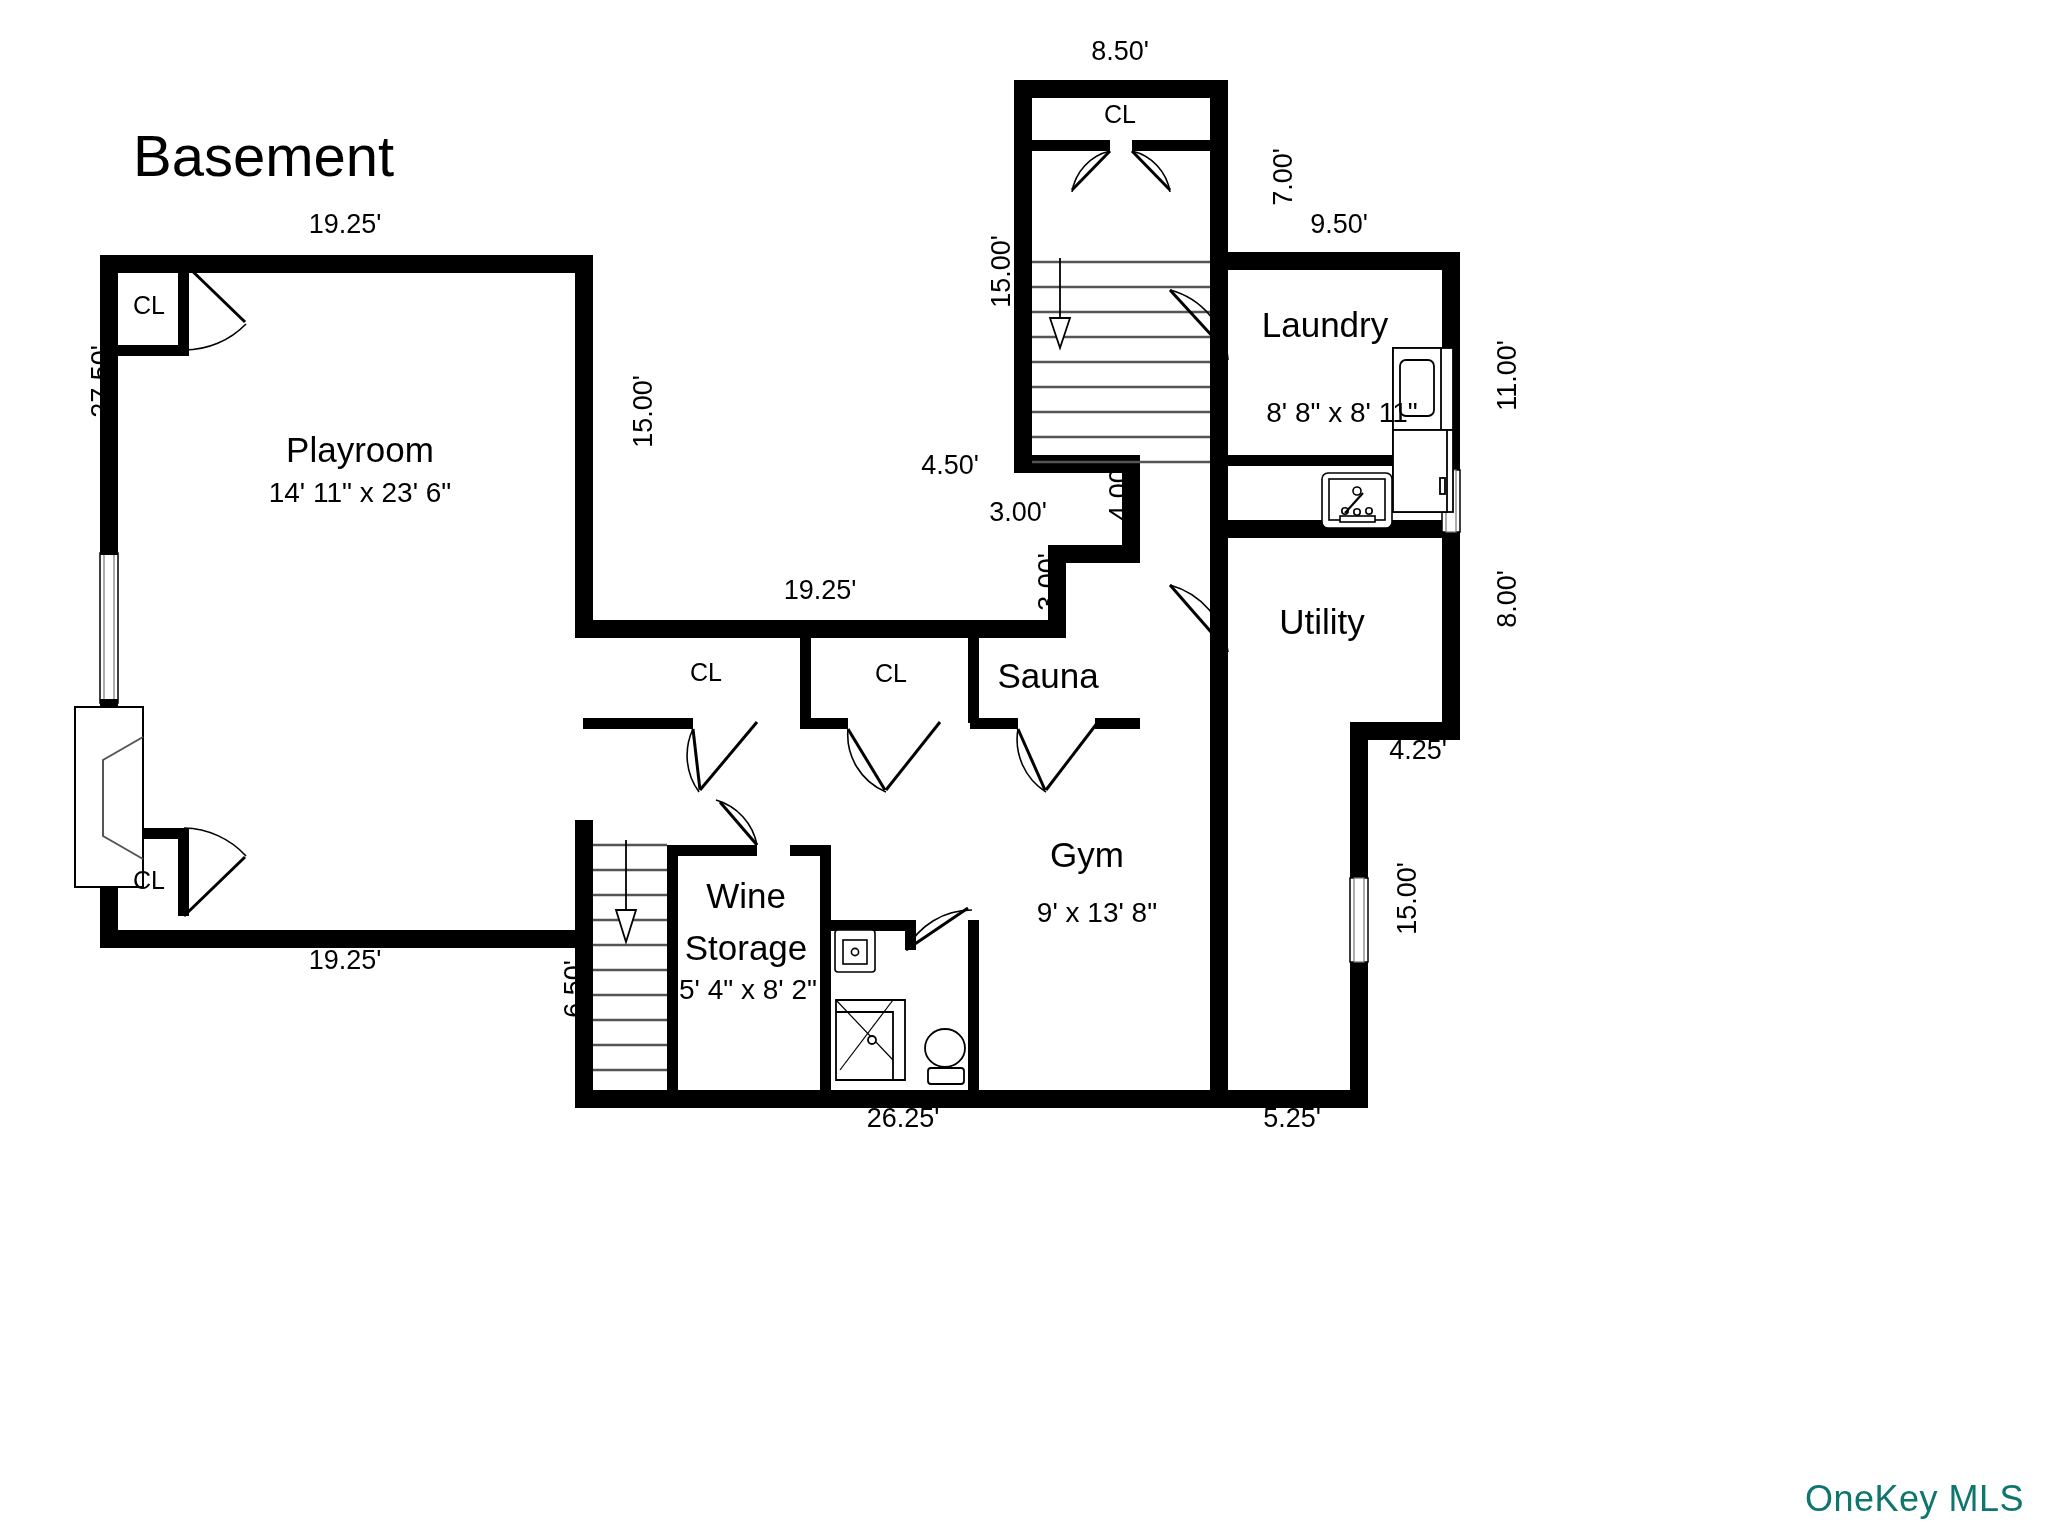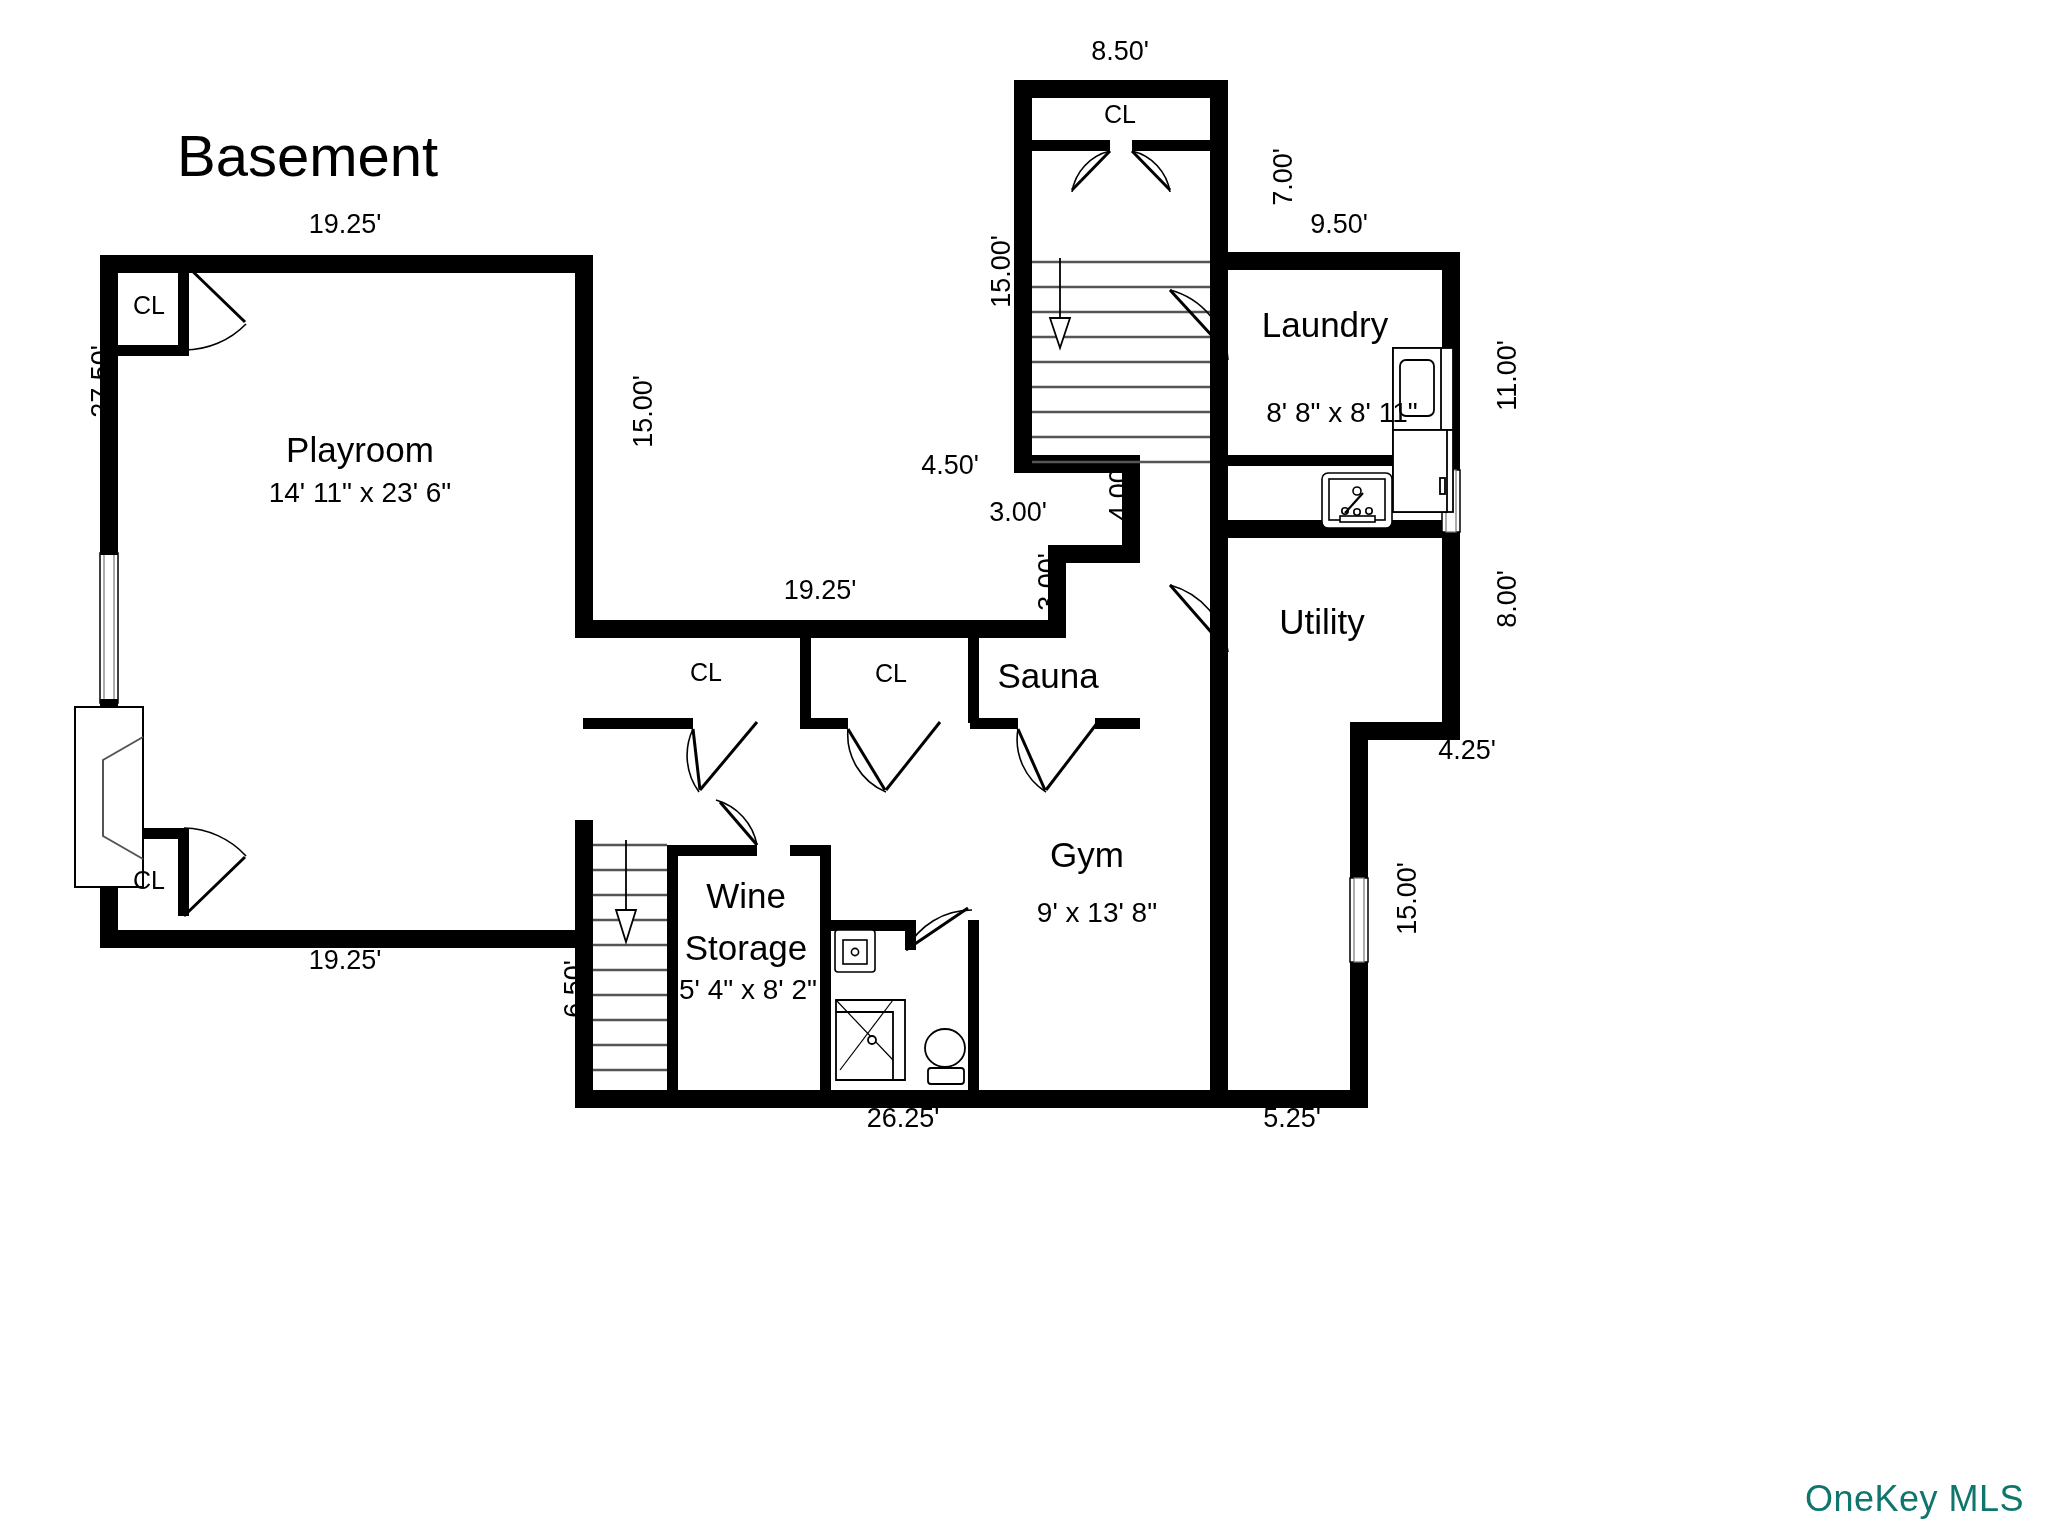--- a/index.html
+++ b/index.html
@@ -229,21 +229,21 @@
 
       <g fill="#ffffff" stroke="#000" stroke-width="1.6">
         <rect x="835" y="930" width="40" height="42" rx="3"></rect>
         <rect x="843" y="940" width="24" height="24"></rect>
         <circle cx="855" cy="952" r="3.6"></circle>
       </g>
 
     </g>
   </svg>
 
-  <div class="txt title" style="left:133px;top:122px;margin-left:44px;">Basement</div>
+  <div class="txt title" style="left:133px;top:122px;">Basement</div>
 
   <div class="txt room-name ctr" style="left:360px;top:430px;">Playroom</div>
   <div class="txt room-dim ctr" style="left:360px;top:477px;">14' 11" x 23' 6"</div>
 
   <div class="txt room-name ctr" style="left:1325px;top:305px;">Laundry</div>
   <div class="txt room-dim ctr" style="left:1342px;top:397px;">8' 8" x 8' 11"</div>
 
   <div class="txt room-name ctr" style="left:1322px;top:602px;">Utility</div>
 
   <div class="txt room-name ctr" style="left:1087px;top:835px;">Gym</div>
@@ -262,21 +262,21 @@
   <div class="txt cl ctr" style="left:149px;top:866px;">CL</div>
   <div class="txt cl ctr" style="left:706px;top:658px;">CL</div>
   <div class="txt cl ctr" style="left:891px;top:659px;">CL</div>
 
   <div class="txt dim ctr" style="left:1120px;top:36px;">8.50'</div>
   <div class="txt dim ctr" style="left:345px;top:209px;">19.25'</div>
   <div class="txt dim ctr" style="left:1339px;top:209px;">9.50'</div>
   <div class="txt dim ctr" style="left:820px;top:575px;">19.25'</div>
   <div class="txt dim ctr" style="left:950px;top:450px;">4.50'</div>
   <div class="txt dim ctr" style="left:1018px;top:497px;">3.00'</div>
-  <div class="txt dim ctr" style="left:1467px;top:735px;">4.25'</div>
+  <div class="txt dim ctr" style="left:1418px;top:735px;">4.25'</div>
   <div class="txt dim ctr" style="left:345px;top:945px;">19.25'</div>
   <div class="txt dim ctr" style="left:903px;top:1103px;">26.25'</div>
   <div class="txt dim ctr" style="left:1292px;top:1103px;">5.25'</div>
 
   <div class="txt dimv" style="left:86px;top:345px;transform:rotate(-90deg) translateX(-100%);">27.50'</div>
   <div class="txt dimv" style="left:986px;top:235px;transform:rotate(-90deg) translateX(-100%);">15.00'</div>
   <div class="txt dimv" style="left:628px;top:375px;transform:rotate(-90deg) translateX(-100%);">15.00'</div>
   <div class="txt dimv" style="left:1268px;top:148px;transform:rotate(-90deg) translateX(-100%);">7.00'</div>
   <div class="txt dimv" style="left:1492px;top:340px;transform:rotate(-90deg) translateX(-100%);">11.00'</div>
   <div class="txt dimv" style="left:1104px;top:463px;transform:rotate(-90deg) translateX(-100%);">4.00'</div>

